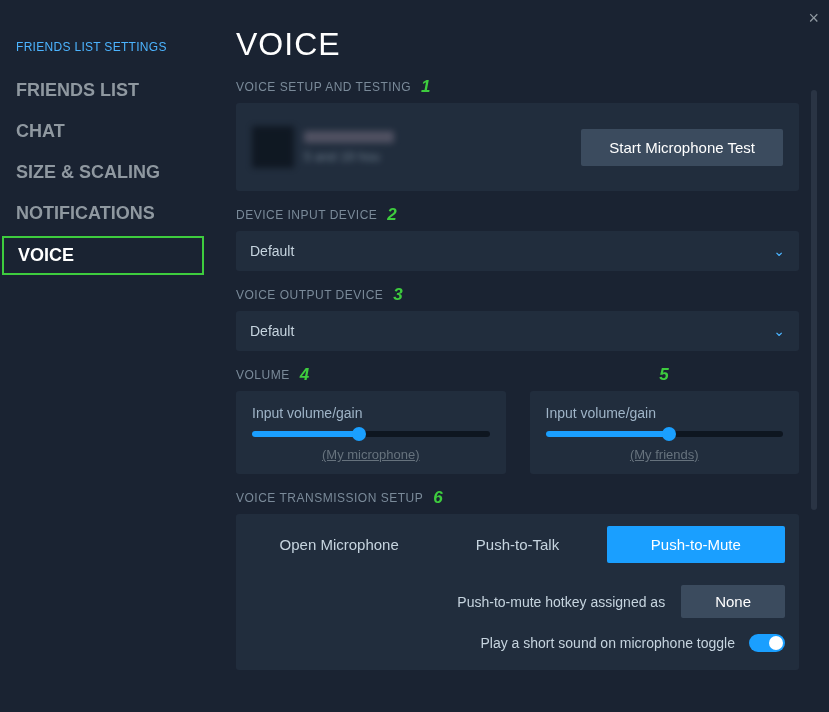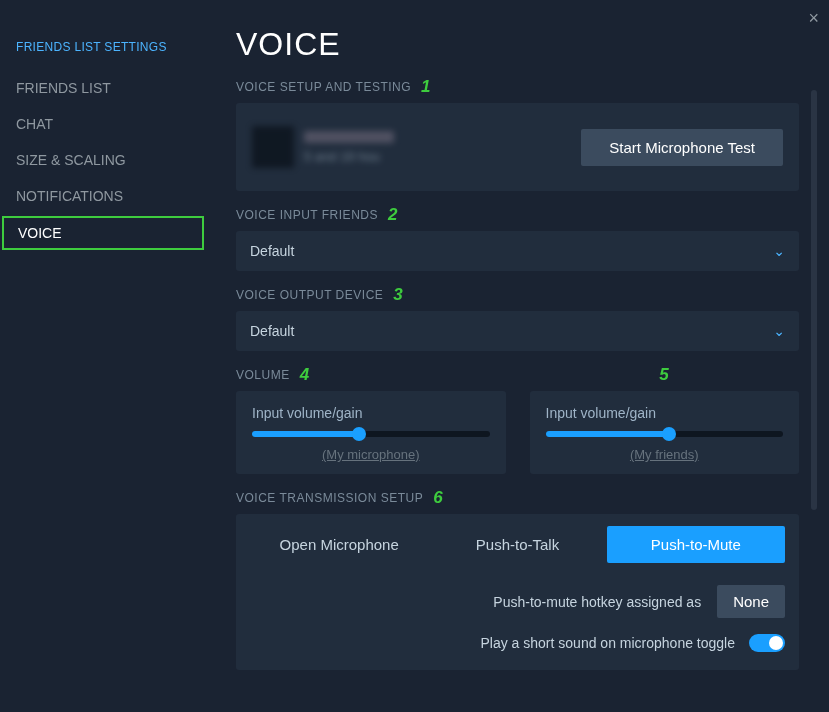--- a/index.html
+++ b/index.html
@@ -31,22 +31,23 @@
     color: #4cb4ff;
     font-size: 12px;
     font-weight: 400;
     padding: 0 16px 18px 16px;
     letter-spacing: 0.3px;
   }
   .sidebar-item {
     color: #8f98a0;
     padding: 8px 16px;
     cursor: pointer;
-    font-size: 14px;
+    font-size: 18px;
     margin-bottom: 4px;
+    font-weight: bold;
   }
   .sidebar-item.active {
     border: 2px solid #3ecc3e;
     color: #ffffff;
     margin: 0 6px 4px 2px;
     padding: 7px 14px;
   }
   .main {
     flex: 1;
     padding: 26px 30px 20px 26px;
@@ -142,21 +143,21 @@
     position:relative;height:6px;background:#0e1620;border-radius:3px;margin-bottom:10px;
   }
   .slider .fill{position:absolute;left:0;top:0;height:100%;background:linear-gradient(90deg,#1a9fff,#1a9fff);border-radius:3px;}
   .slider .thumb{position:absolute;top:50%;width:14px;height:14px;border-radius:50%;background:#1a9fff;transform:translate(-50%,-50%);}
   .vol-card .sub{color:#66727d;font-size:13px;text-decoration:underline;}
   .trans-card{background:#212d3d;border-radius:3px;padding:12px 14px 18px 14px;}
   .seg-row{display:flex;gap:0;margin-bottom:22px;}
   .seg{flex:1;text-align:center;padding:10px 0;cursor:pointer;color:#c6d4df;font-size:15px;border-radius:2px;}
   .seg.active{background:#1a9fff;color:#fff;}
   .hotkey-row{display:flex;justify-content:flex-end;align-items:center;gap:16px;margin-bottom:16px;}
-  .hotkey-btn{background:#3b4b5e;color:#fff;border:none;padding:8px 16px;border-radius:2px;font-size:15px;cursor:pointer;}
+  .hotkey-btn{background:#3b4b5e;color:#fff;border:none;padding:8px 34px;border-radius:2px;font-size:15px;cursor:pointer;}
   .toggle-row{display:flex;justify-content:flex-end;align-items:center;gap:14px;}
   .toggle{width:36px;height:18px;background:#1a9fff;border-radius:9px;position:relative;cursor:pointer;}
   .toggle .knob{position:absolute;right:2px;top:2px;width:14px;height:14px;border-radius:50%;background:#fff;}
 </style>
 </head>
 <body>
 
 <div class="close-x">×</div>
 
 <div class="layout">
@@ -182,21 +183,21 @@
         <div class="avatar"></div>
         <div class="blur-lines">
           <div class="l1"></div>
           <div class="l2">5 and 19 hou</div>
         </div>
       </div>
       <button class="btn">Start Microphone Test</button>
     </div>
 
     <div class="section-label">
-      <span>VOICE INPUT FRIENDS</span>
+      <span>DEVICE INPUT DEVICE</span>
       <span class="num-badge">2</span>
     </div>
     <div class="select-row">
       <span>Default</span>
       <span class="chev">⌄</span>
     </div>
 
     <div class="section-label">
       <span>VOICE OUTPUT DEVICE</span>
       <span class="num-badge">3</span>

